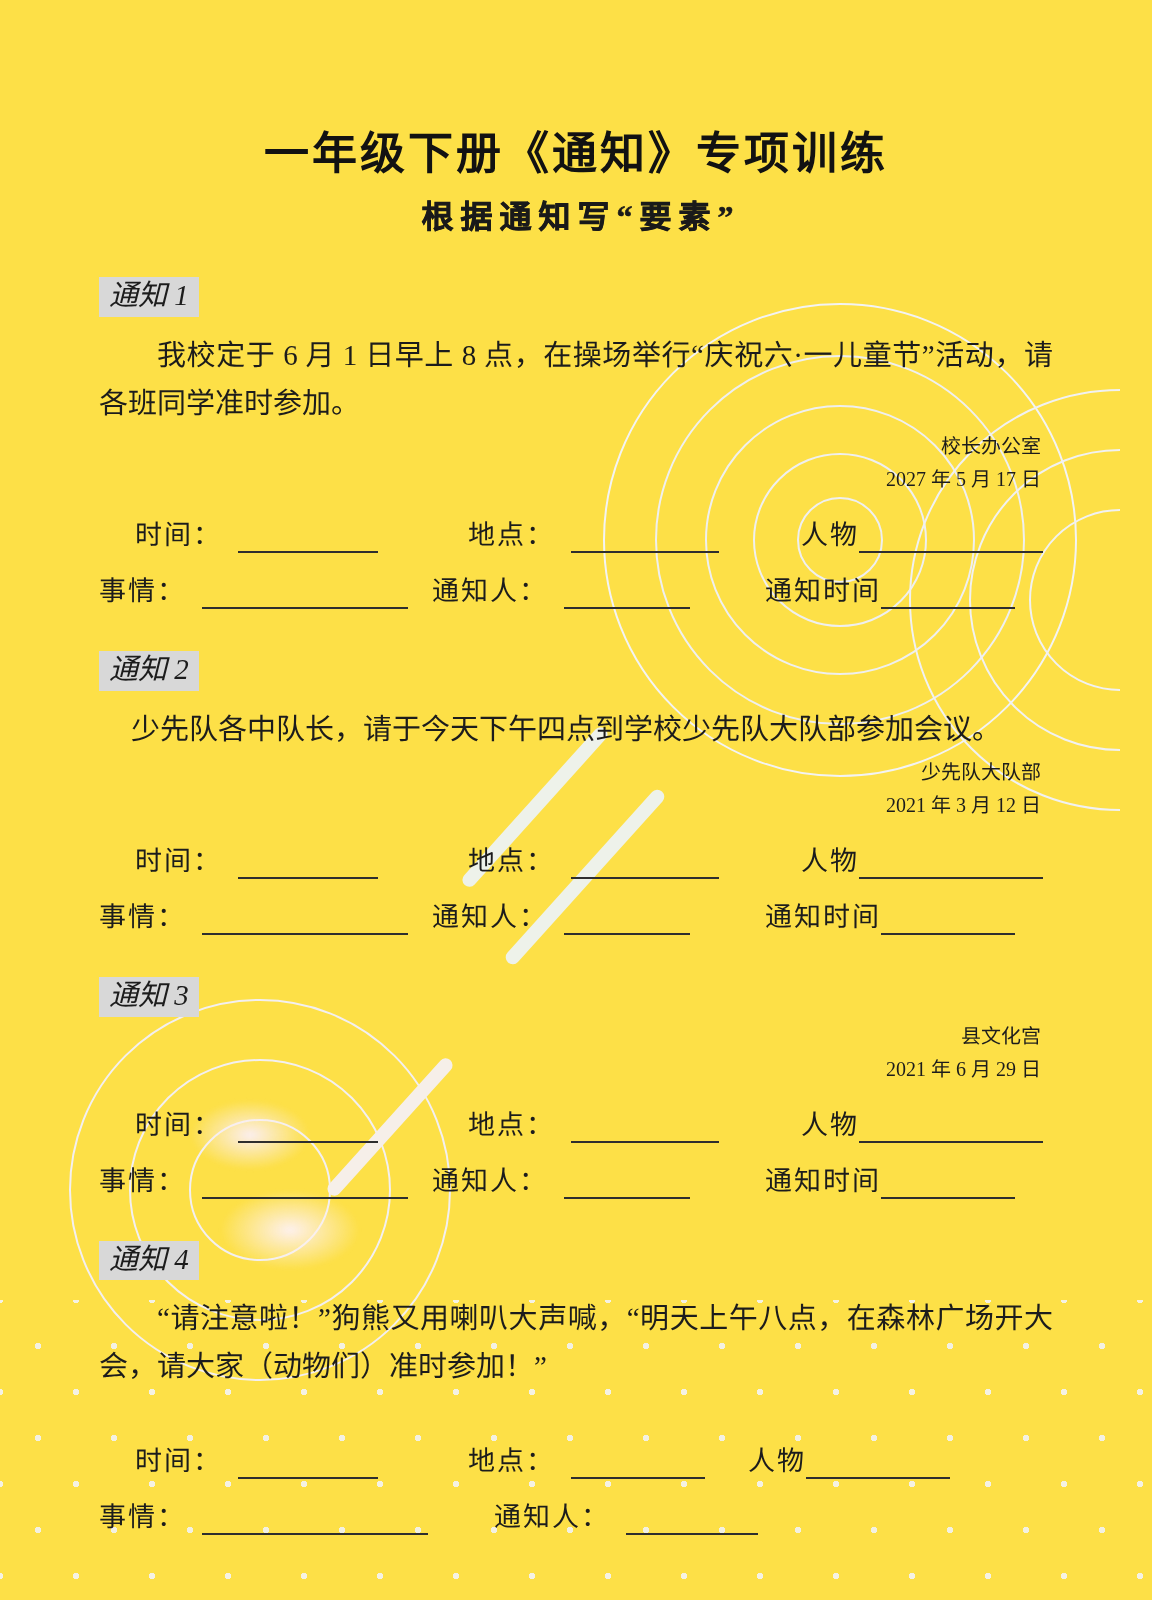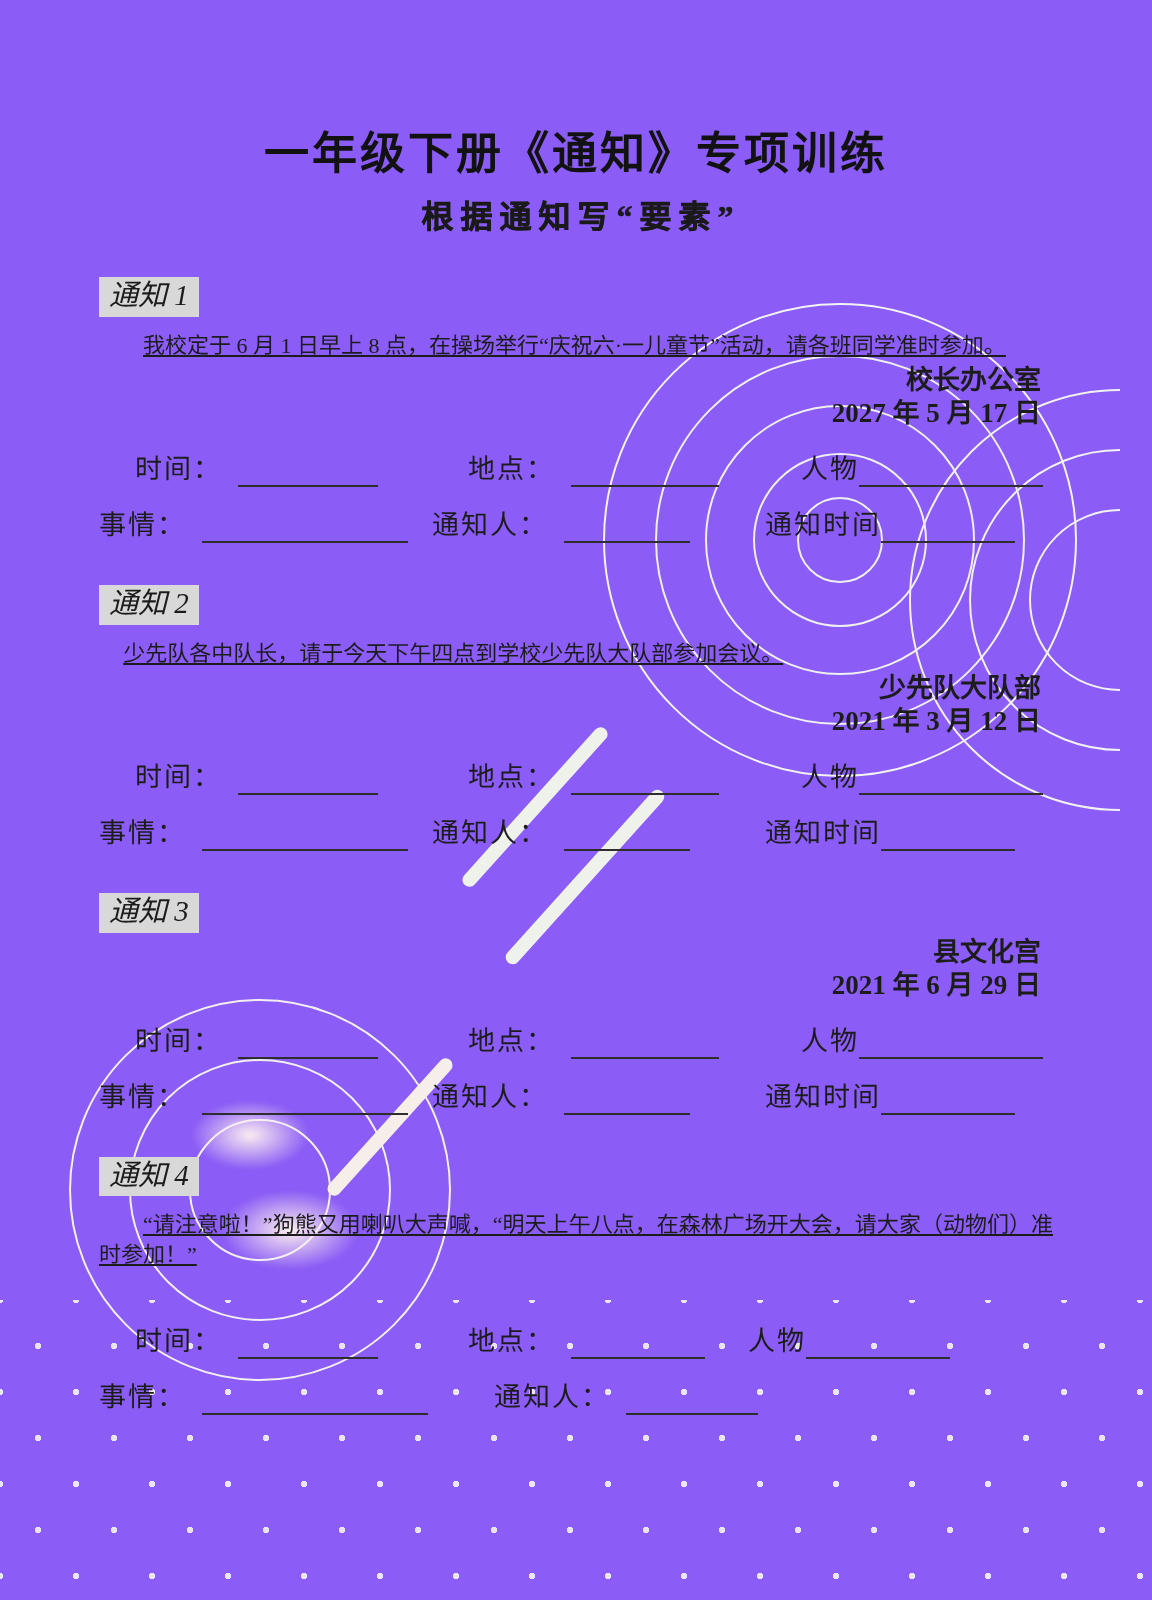--- a/index.html
+++ b/index.html
@@ -1,20 +1,20 @@
 <!DOCTYPE html>
 <html lang="zh-CN"><head>
 <meta charset="utf-8">
 <style>
   html,body{margin:0;padding:0;background:#ffffff;}
   .page{
     position:relative;
     width:1152px;height:1600px;
     margin:0 auto;
-    background:#8b5cf6;
+    background:#fde047;
     overflow:hidden;
     color:#1c1c1c;
     font-family:"Liberation Serif","DejaVu Serif",serif;
     box-sizing:border-box;
     padding-top:130px;
   }
   
   .wm{position:absolute;pointer-events:none;}
   .wm-dots{
     left:0;right:0;bottom:0;height:300px;
@@ -51,31 +51,30 @@
   .notice{position:relative;margin:42px 99px 0;}
   .nhead-wrap{text-align:left;font-style:italic;}
   .nhead{
     display:inline-block;
     background:#d8d8d8;
     padding:3px 10px 5px;
     font-size:29px;line-height:1.1;
   }
   .nbody{
     margin:14px 0 0;
-    font-size:22px;line-height:30px;
+    font-size:29px;line-height:48px;
     text-align:justify;
-    text-decoration:underline;
   }
   .indent2{text-indent:2em;}
   .indent1{text-indent:1.1em;}
   .sig{
     margin-top:3px;
     text-align:right;
     padding-right:12px;
-    font-size:27px;line-height:33px;font-weight:bold;
+    font-size:20px;line-height:33px;
   }
   
   .fields{margin-top:24px;}
   .fields.mt-lg{margin-top:56px;}
   .frow{display:flex;align-items:baseline;font-size:27px;line-height:30px;margin-top:23px;}
   .frow:first-child{margin-top:0;margin-left:36px;}
   .cell{white-space:nowrap;}
   .w330{width:333px;flex:0 0 333px;}
   .w280{width:280px;flex:0 0 280px;}
   .w395{width:395px;flex:0 0 395px;}

